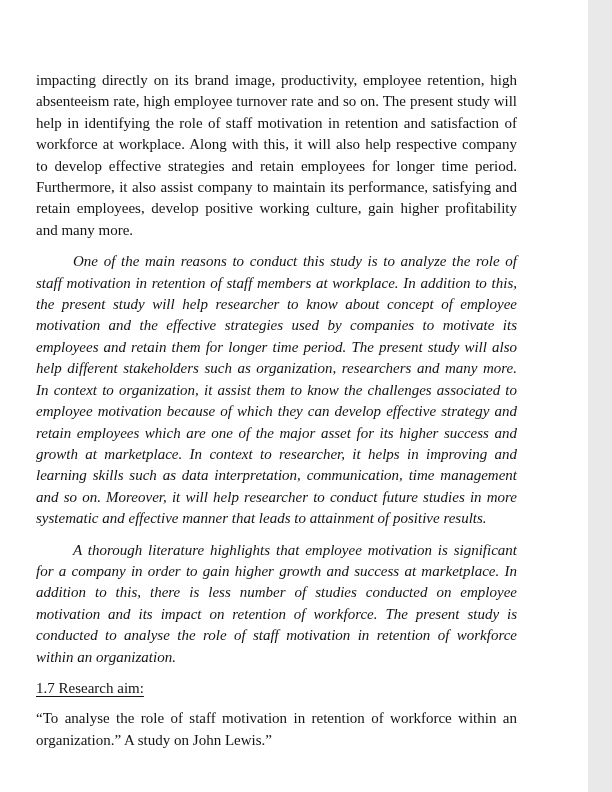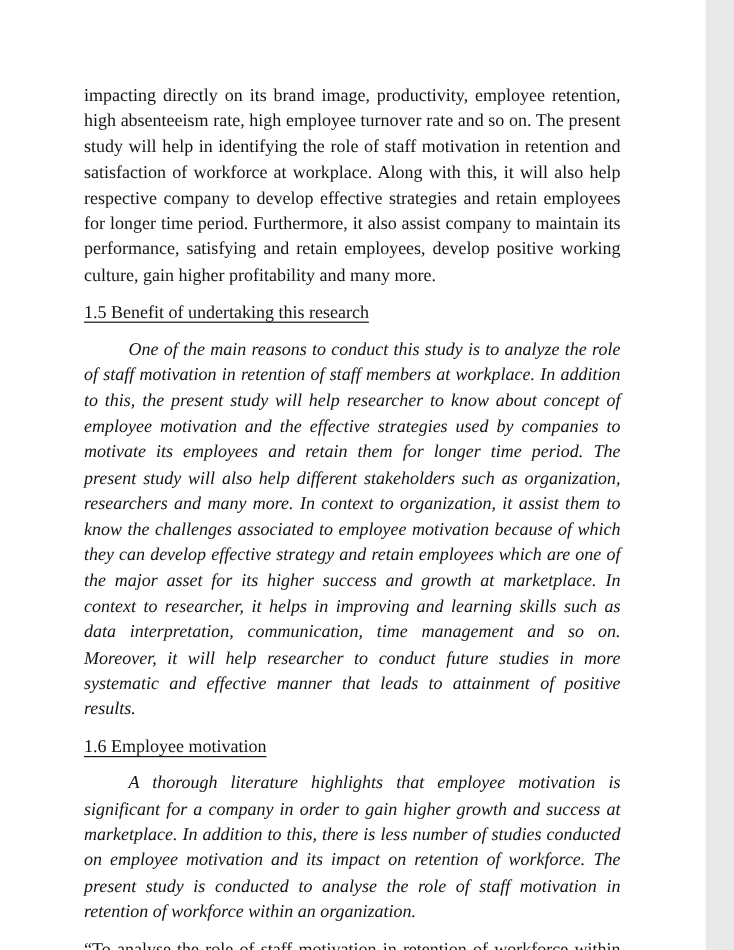--- a/index.html
+++ b/index.html
@@ -11,21 +11,21 @@
       width: 612px;
       height: 792px;
       font-family: "Liberation Serif", serif;
     }
     .page {
       box-sizing: border-box;
       width: 588px;
       height: 792px;
       background: #ffffff;
       color: #131313;
-      padding: 70px 71px 60px 70px;
+      padding: 70px 71px 60px 36px;
       overflow: hidden;
     }
     .para {
       margin: 0 0 10px 0;
       font-size: 15px;
       line-height: 21.4px;
       text-align: justify;
       font-weight: normal;
     }
     .para.indent {
@@ -41,21 +41,20 @@
       text-underline-offset: 3px;
     }
   </style>
 </head>
 <body>
 
 <div class="page">
 
   <p class="para">impacting directly on its brand image, productivity, employee retention, high absenteeism rate, high employee turnover rate and so on. The present study will help in identifying the role of staff motivation in retention and satisfaction of workforce at workplace. Along with this, it will also help respective company to develop effective strategies and retain employees for longer time period. Furthermore, it also assist company to maintain its performance, satisfying and retain employees, develop positive working culture, gain higher profitability and many more.</p>
 
-  <h2 class="heading">1.5 Benefit of undertaking this research</h2>
   <p class="para indent">One of the main reasons to conduct this study is to analyze the role of staff motivation in retention of staff members at workplace. In addition to this, the present study will help researcher to know about concept of employee motivation and the effective strategies used by companies to motivate its employees and retain them for longer time period. The present study will also help different stakeholders such as organization, researchers and many more. In context to organization, it assist them to know the challenges associated to employee motivation because of which they can develop effective strategy and retain employees which are one of the major asset for its higher success and growth at marketplace. In context to researcher, it helps in improving and learning skills such as data interpretation, communication, time management and so on. Moreover, it will help researcher to conduct future studies in more systematic and effective manner that leads to attainment of positive results.</p>
 
-  <h2 class="heading">1.6 Employee motivation</h2>
   <p class="para indent">A thorough literature highlights that employee motivation is significant for a company in order to gain higher growth and success at marketplace. In addition to this, there is less number of studies conducted on employee motivation and its impact on retention of workforce. The present study is conducted to analyse the role of staff motivation in retention of workforce within an organization.</p>
 
+  <h2 class="heading">1.7 Research aim:</h2>
   <p class="para">“To analyse the role of staff motivation in retention of workforce within an organization.” A study on John Lewis.”</p>
 
 </div>
 
 </body></html>

